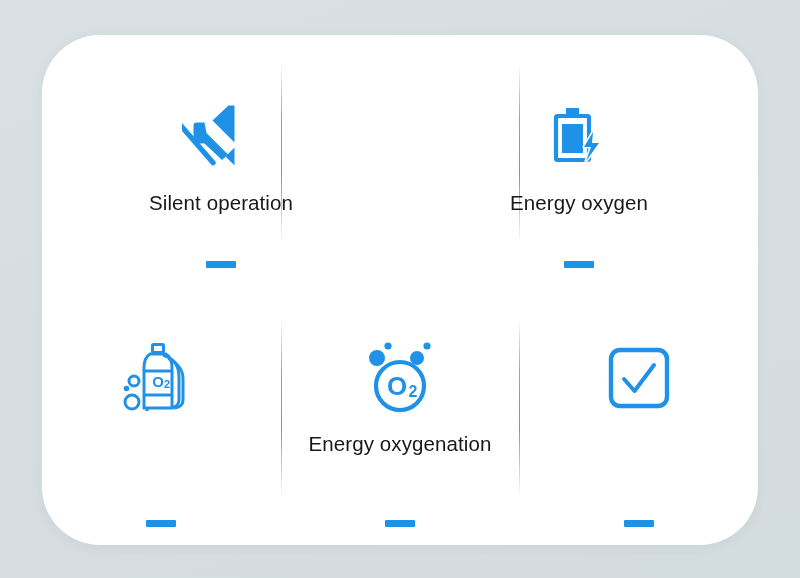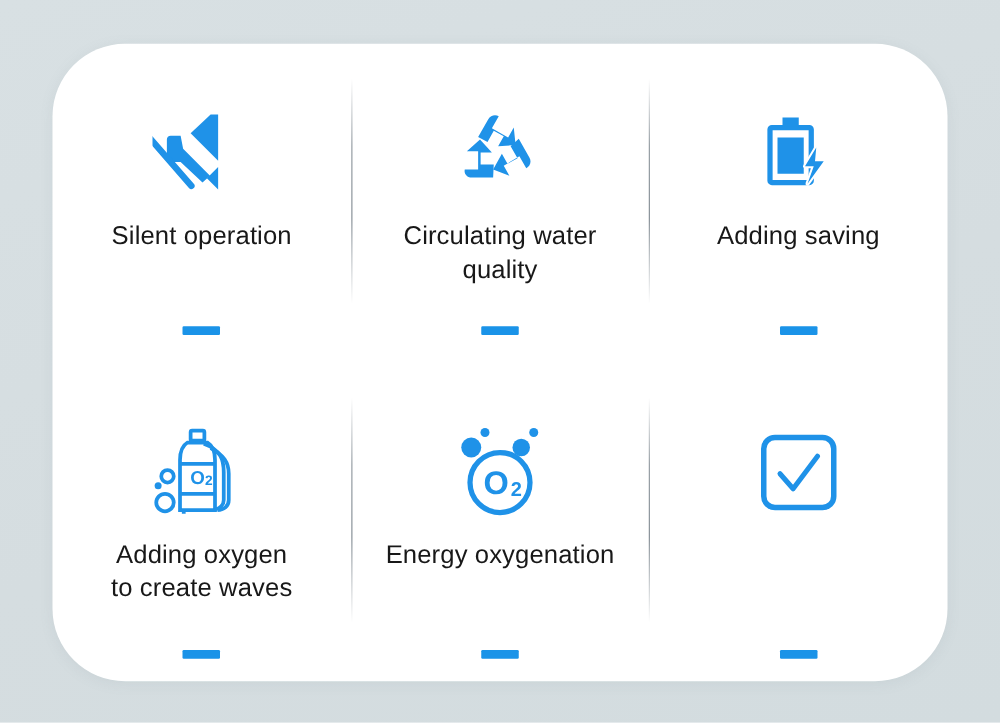--- a/index.html
+++ b/index.html
@@ -44,21 +44,21 @@
     flex-direction: row;
     position: relative;
   }
   .cell {
     flex: 1 1 0;
     position: relative;
     display: flex;
     flex-direction: column;
     align-items: center;
     box-sizing: border-box;
-    padding-top: 42px;
+    padding-top: 56px;
   }
   .row-2 .cell { padding-top: 42px; }
 
   .divider {
     position: absolute;
     top: 28px;
     width: 1px;
     height: 180px;
     background: linear-gradient(to bottom,
         rgba(170,178,184,0) 0%,
@@ -117,51 +117,34 @@
                 <path d="M22.5 23.5 L14.5 23.5 C12.8 23.5 11.5 24.8 11.5 26.5 L11.5 41.5 C11.5 43.2 12.8 44.5 14.5 44.5 L22.5 44.5 L40.0 61.0 L46.0 55.5 L24.5 34.0 Z"></path>
                 <path d="M43.5 57.5 L52.5 66.5 L52.5 48.5 Z"></path>
               </g>
               <rect x="9.2" y="9.5" width="5.2" height="64" rx="2.6" fill="#1f92e8" transform="rotate(-41 11.8 41.5)"></rect>
             </svg>
           </div>
           <div class="label">Silent operation</div>
           <div class="dash" style="background: rgb(26, 147, 232);"></div>
         </div>
 
-        <div class="cell">
-          <div class="icon-wrap">
-            <svg width="80" height="78" viewBox="0 0 80 78">
-              <g fill="#1f92e8">
-
-                <path d="M22.5 25.5 L30.5 11.5 C32.5 8.0 36.5 7.3 39.0 9.0 L33.5 18.5 L46.5 26.0 L51.0 18.0 L52.5 32.0 L38.5 33.0 L43.0 25.0 L35.0 20.5 L30.0 29.5 Z"></path>
-
-                <path d="M55.0 27.0 L63.5 42.0 C65.5 45.5 64.0 49.3 61.0 50.5 L55.5 41.0 L43.0 48.5 L47.5 56.5 L34.5 51.5 L41.5 39.0 L46.0 47.0 L54.0 42.5 L48.5 33.0 Z"></path>
-
-                <path d="M34.5 58.0 L17.5 58.0 C13.5 58.0 11.0 54.8 11.8 51.5 L22.5 51.5 L22.5 37.0 L13.5 37.0 L24.0 27.5 L33.5 38.0 L24.5 38.0 L24.5 47.5 L35.0 47.5 Z"></path>
-              </g>
-            </svg>
-          </div>
-          <div class="label">Circulating water
-quality</div>
-          <div class="dash" style="background: rgb(26, 147, 232);"></div>
-        </div>
 
         <div class="cell">
           <div class="icon-wrap">
             <svg width="76" height="76" viewBox="0 0 76 76">
               <g fill="none" stroke="#1f92e8" stroke-width="4.2">
                 <rect x="15" y="17" width="33" height="44" rx="1.5"></rect>
               </g>
               <rect x="25" y="9" width="13" height="7" fill="#1f92e8"></rect>
               <rect x="21" y="25" width="21" height="29" fill="#1f92e8"></rect>
               <path d="M52 33 L43 48 L50 48 L45 62 L58 44 L51 44 Z" fill="#1f92e8" stroke="#ffffff" stroke-width="3.2" stroke-linejoin="round"></path>
               <path d="M52 33 L43 48 L50 48 L45 62 L58 44 L51 44 Z" fill="#1f92e8"></path>
             </svg>
           </div>
-          <div class="label">Adding saving</div>
+          <div class="label">Energy oxygen</div>
           <div class="dash" style="background: rgb(26, 147, 232);"></div>
         </div>
       </div>
 
       <div class="row row-2">
         <div class="divider d1"></div>
         <div class="divider d2"></div>
 
         <div class="cell">
           <div class="icon-wrap">
@@ -182,22 +165,20 @@
                 <line x1="26" y1="70" x2="26" y2="73"></line>
               </g>
               <text x="37" y="49" font-family="'Liberation Sans', sans-serif" font-size="15" font-weight="bold" fill="#1f92e8" text-anchor="middle">O</text>
               <text x="46" y="50" font-family="'Liberation Sans', sans-serif" font-size="11" font-weight="bold" fill="#1f92e8" text-anchor="middle">2</text>
 
               <circle cx="13" cy="43" r="5" fill="none" stroke="#1f92e8" stroke-width="3"></circle>
               <circle cx="5.5" cy="50.5" r="2.8" fill="#1f92e8"></circle>
               <circle cx="11" cy="64" r="7" fill="none" stroke="#1f92e8" stroke-width="3"></circle>
             </svg>
           </div>
-          <div class="label">Adding oxygen
-to create waves</div>
           <div class="dash" style="background: rgb(26, 147, 232);"></div>
         </div>
 
         <div class="cell">
           <div class="icon-wrap">
             <svg width="82" height="80" viewBox="0 0 82 80">
               <circle cx="41" cy="48" r="24" fill="none" stroke="#1f92e8" stroke-width="4.2"></circle>
               <circle cx="18" cy="20" r="8" fill="#1f92e8"></circle>
               <circle cx="58" cy="20" r="7" fill="#1f92e8"></circle>
               <circle cx="29" cy="8" r="3.6" fill="#1f92e8"></circle>

